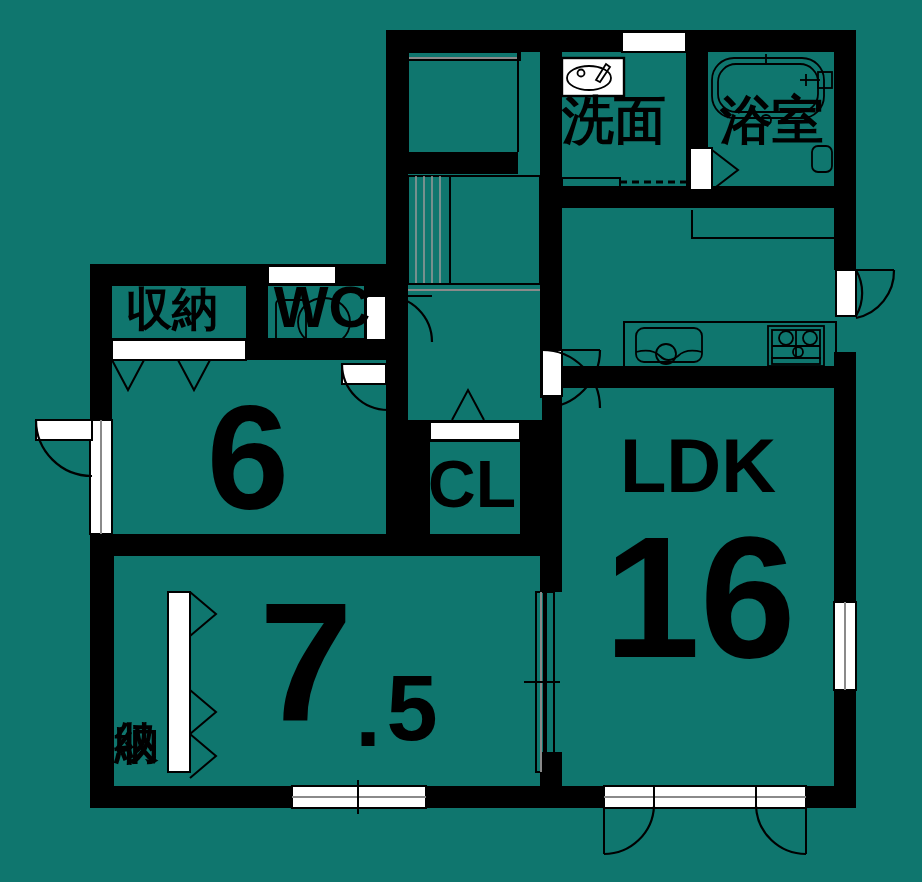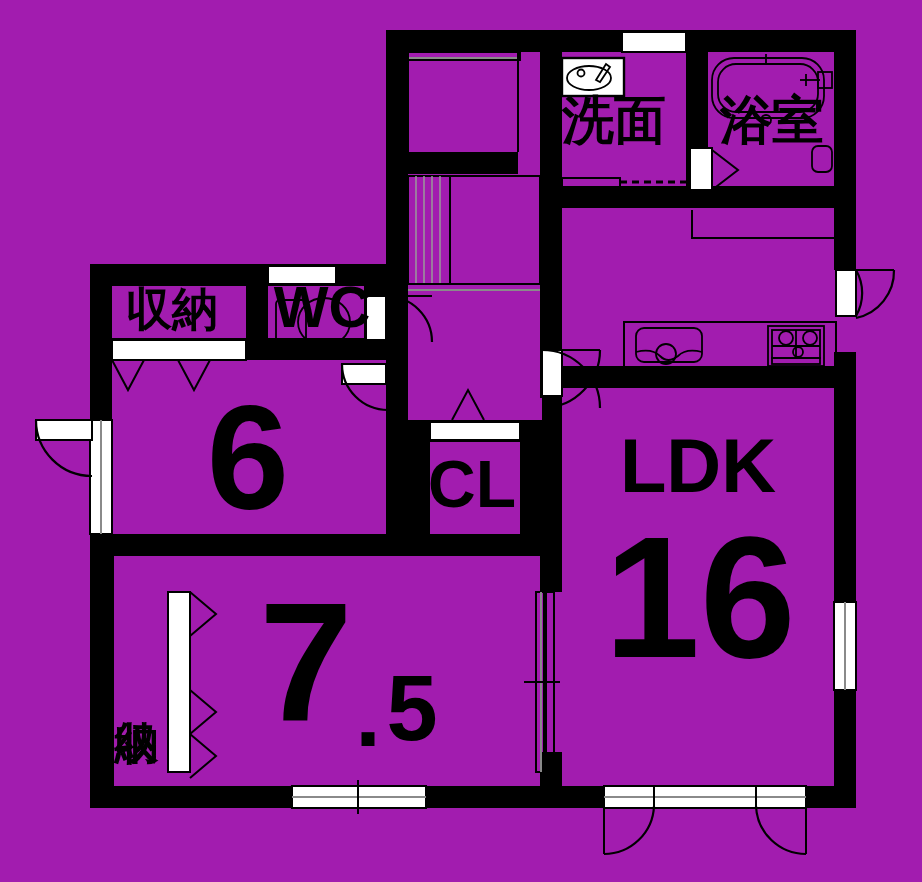--- a/index.html
+++ b/index.html
@@ -10,21 +10,21 @@
   body {
     width: 922px;
     height: 882px;
     font-family: "Liberation Sans", sans-serif;
     overflow: hidden;
   }
   #floorplan-root {
     position: relative;
     width: 922px;
     height: 882px;
-    background: #a21caf;
+    background: #0f766e;
   }
   svg#plan {
     display: block;
     width: 922px;
     height: 882px;
   }
   .wall { fill: #000000; }
   .thin { fill: none; stroke: #000000; stroke-width: 2; }
   .hair { fill: none; stroke: #8a8a8a; stroke-width: 2; }
   .hair-thin { fill: none; stroke: #9a9a9a; stroke-width: 1.5; }

